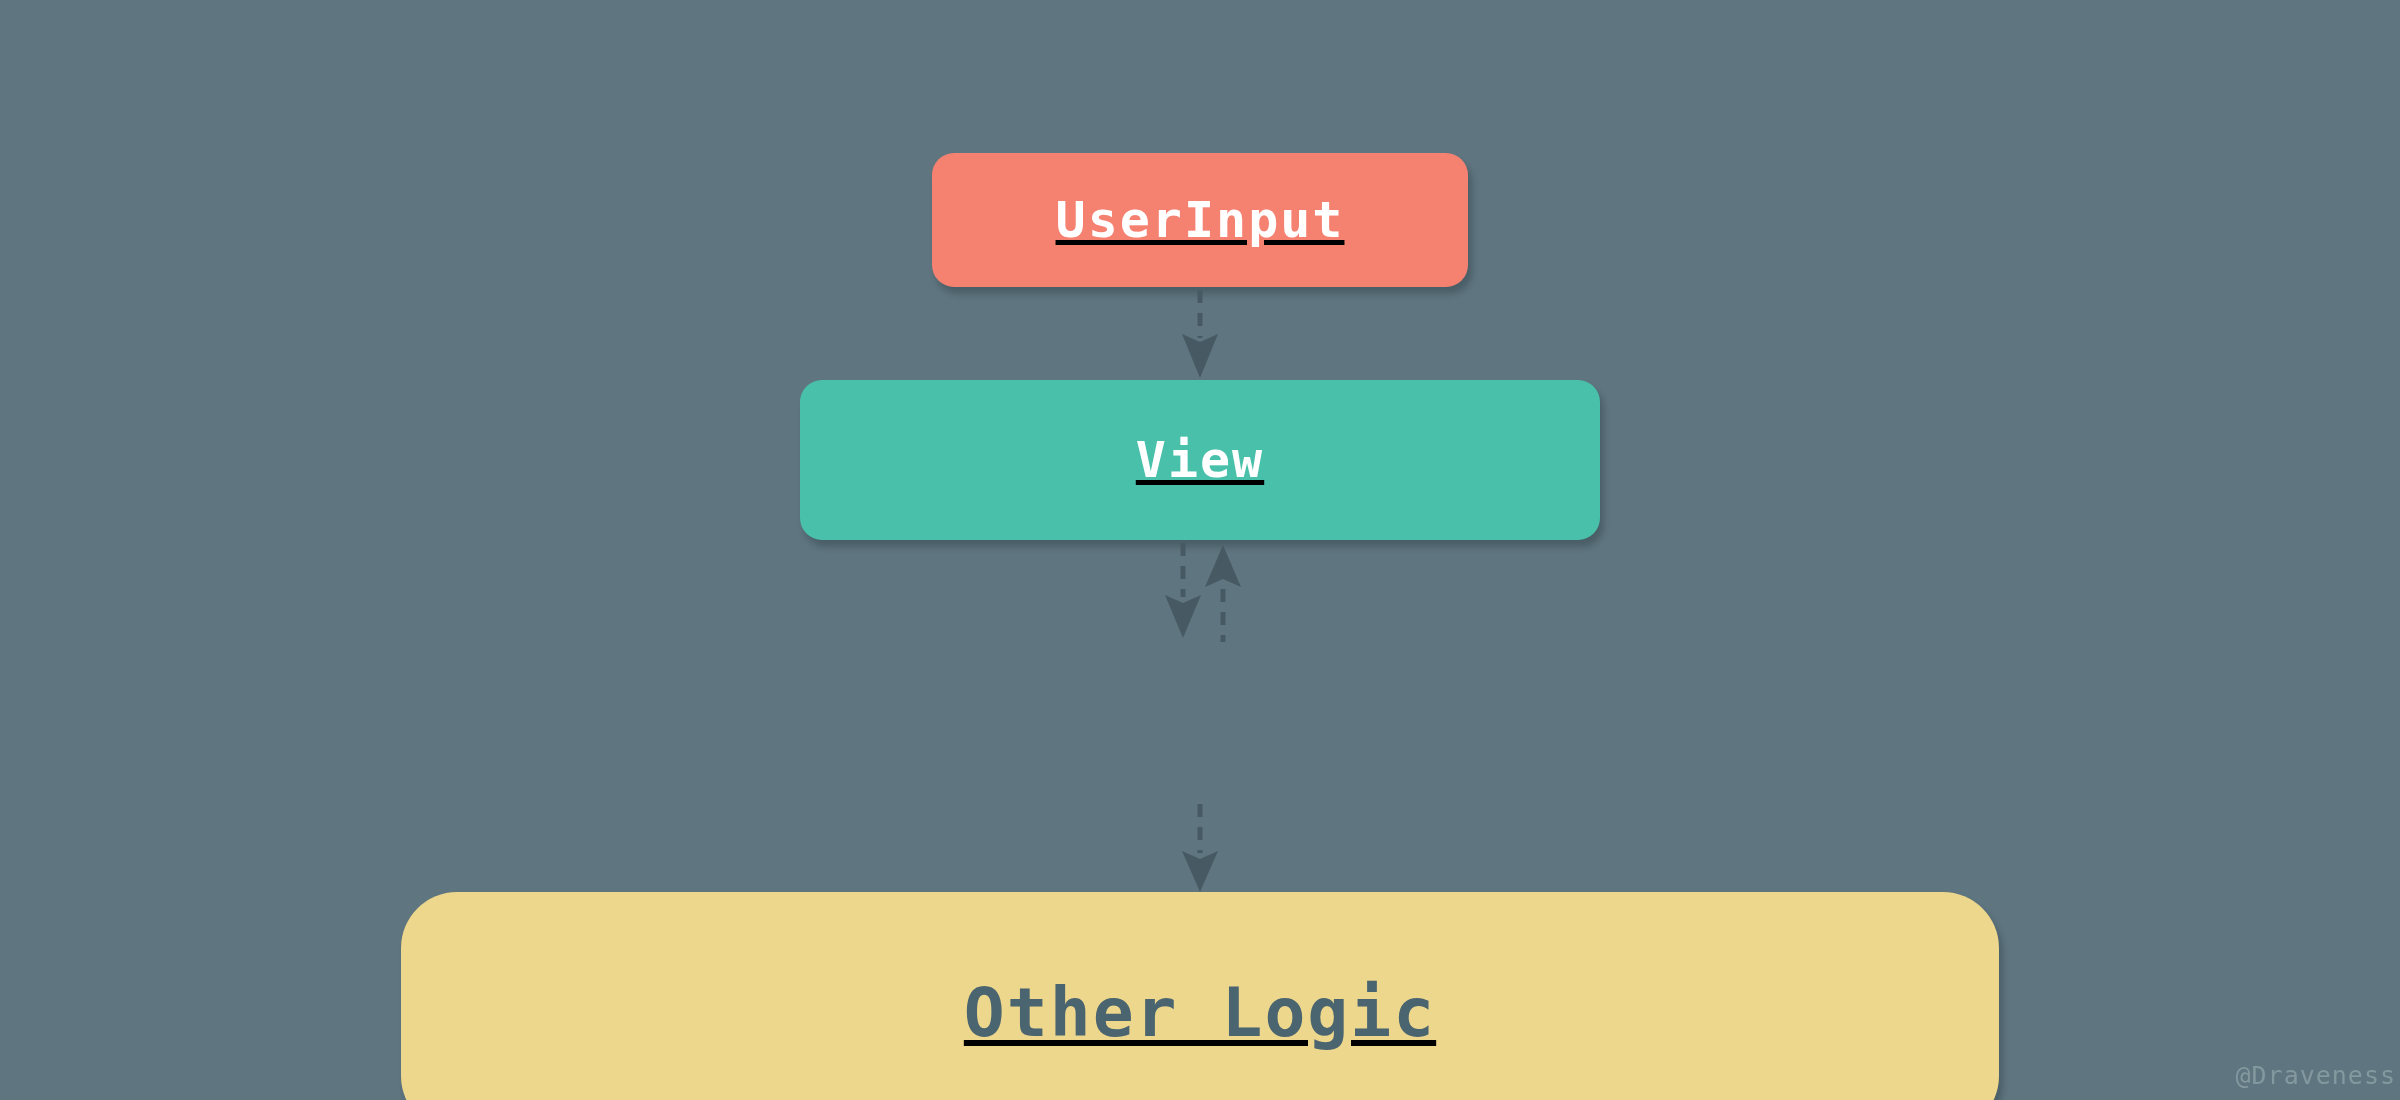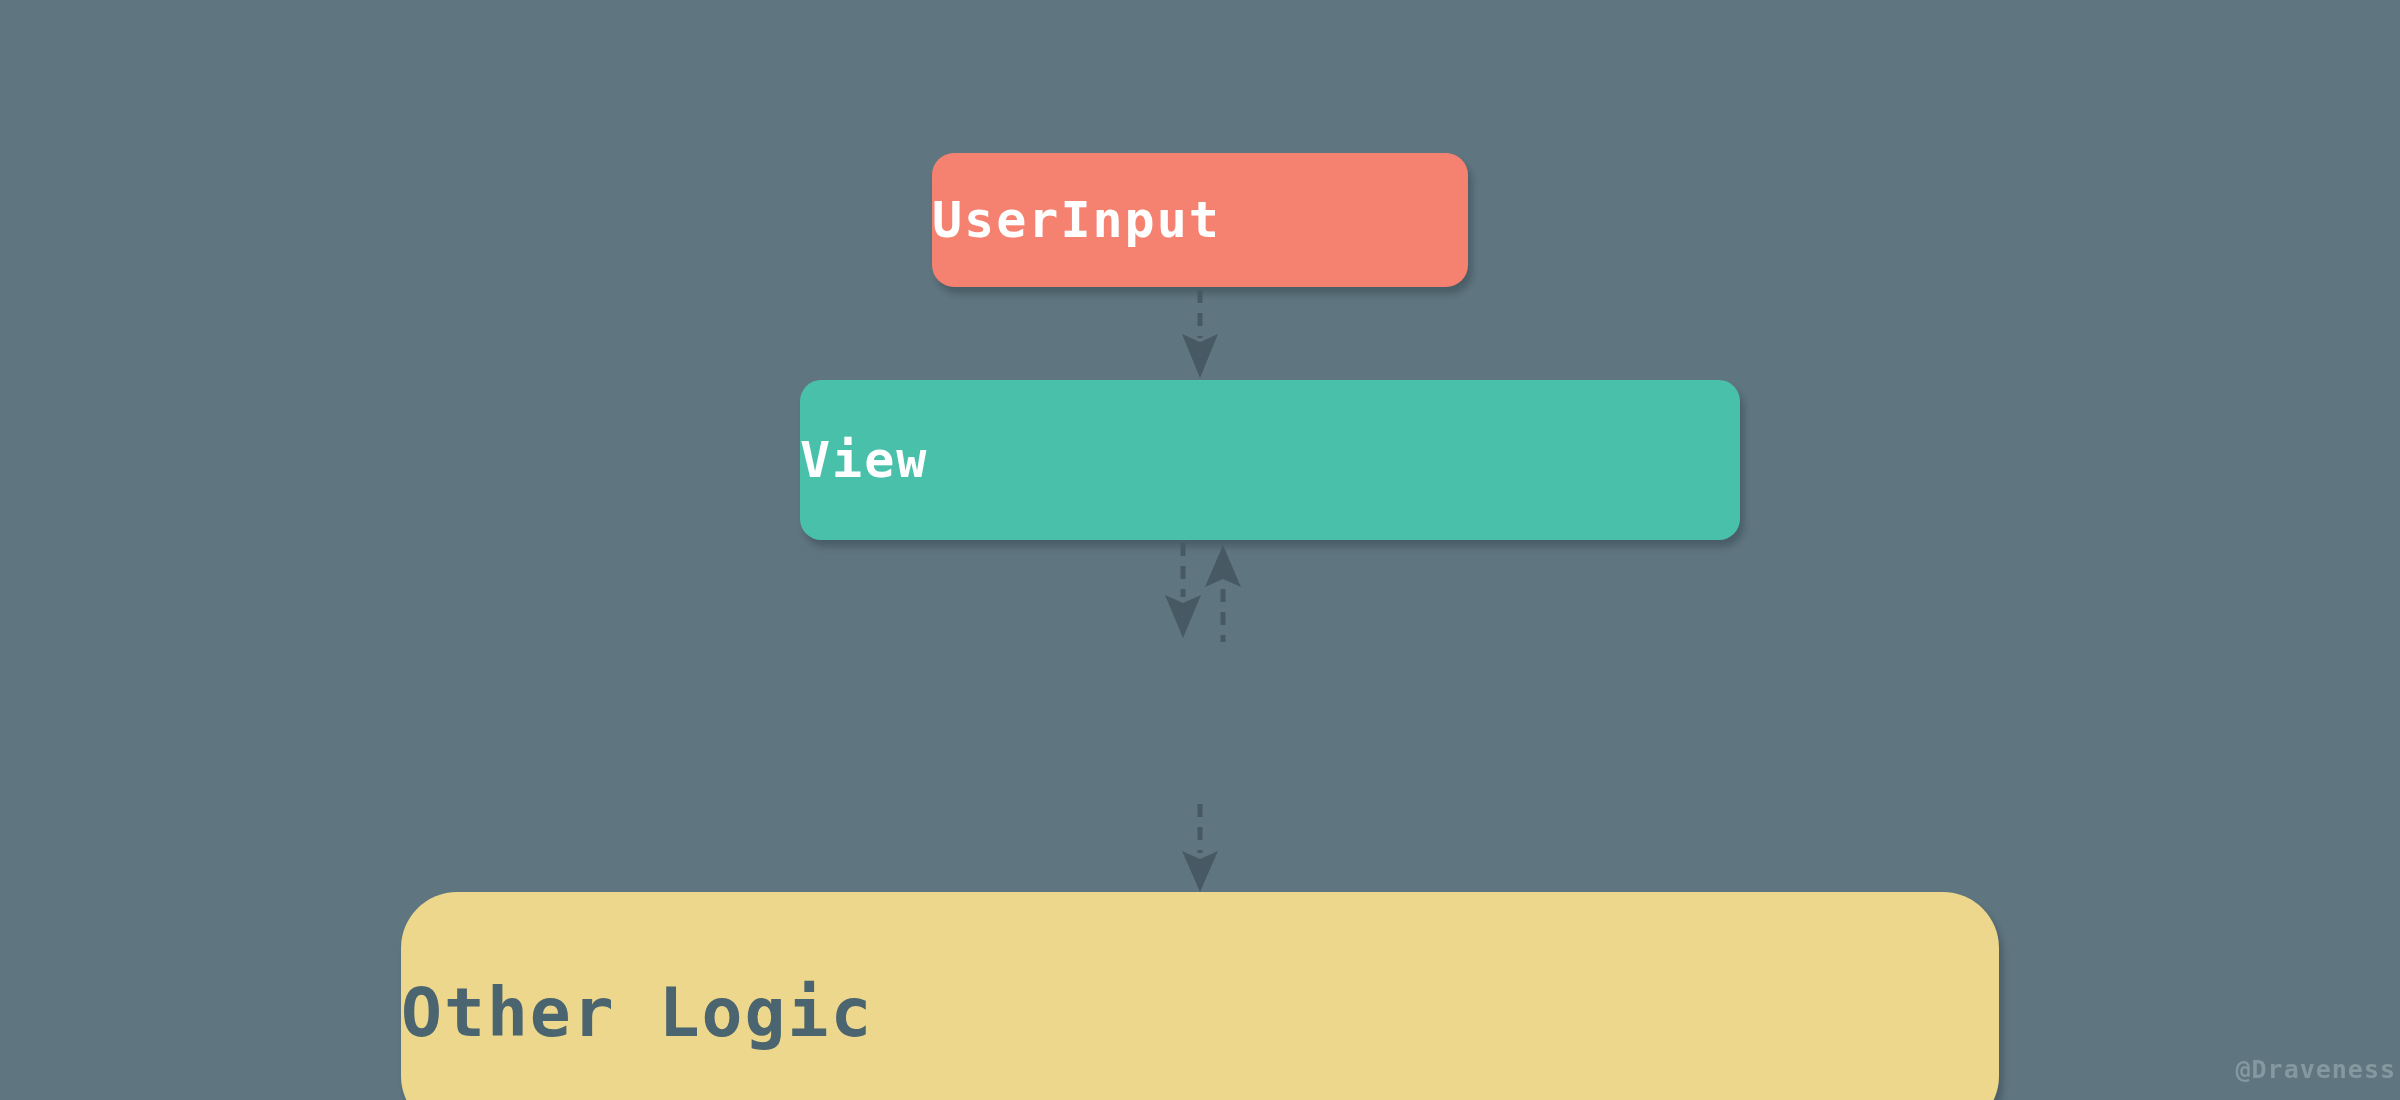--- a/index.html
+++ b/index.html
@@ -11,32 +11,33 @@
     width: 2400px;
     height: 1100px;
     background: var(--bg-color, #5F757F);
     overflow: hidden;
     font-family: "DejaVu Sans Mono", "Liberation Mono", monospace;
   }
   .node {
     position: absolute;
     display: flex;
     align-items: center;
-    justify-content: flex-start;
+    justify-content: center;
     border-radius: 22px;
     box-shadow: 4px 7px 6px rgba(28, 42, 50, 0.30);
+    text-decoration: underline;
   }
   .node-label {
     font-weight: bold;
     font-size: 50px;
     letter-spacing: 2px;
     white-space: nowrap;
   }
   .node-userinput  { left: 932px;  top: 153px; width: 536px;  height: 134px; }
-  .node-view       { left: 800px;  top: 380px; width: 940px;  height: 160px; border-radius: 21px; }
+  .node-view       { left: 800px;  top: 380px; width: 800px;  height: 160px; }
   .node-presenter  { left: 800px;  top: 640px; width: 800px;  height: 162px; }
   .node-otherlogic { left: 401px;  top: 892px; width: 1598px; height: 240px; border-radius: 56px; }
   .node-otherlogic .node-label { font-size: 68px; }
 
   .arrow {
     position: absolute;
     overflow: visible;
   }
   .arrow line {
     stroke: var(--arrow-color, #475A64);
@@ -49,23 +50,23 @@
     stroke: none;
   }
   .arrow-userinput-view { left: 1172px; top: 286px; }
   .arrow-view-presenter { left: 1155px; top: 541px; }
   .arrow-presenter-view { left: 1195px; top: 543px; }
   .arrow-presenter-other{ left: 1172px; top: 801px; }
 
   .watermark {
     position: absolute;
     right: 4px;
-    bottom: 16px;
+    bottom: 10px;
     font-size: 25px;
-    font-weight: bold;
+    font-weight: normal;
     letter-spacing: 1px;
     color: var(--watermark-color, #84989F);
     white-space: nowrap;
   }
 </style>
 </head>
 <body>
 
 <div class="canvas">
 

